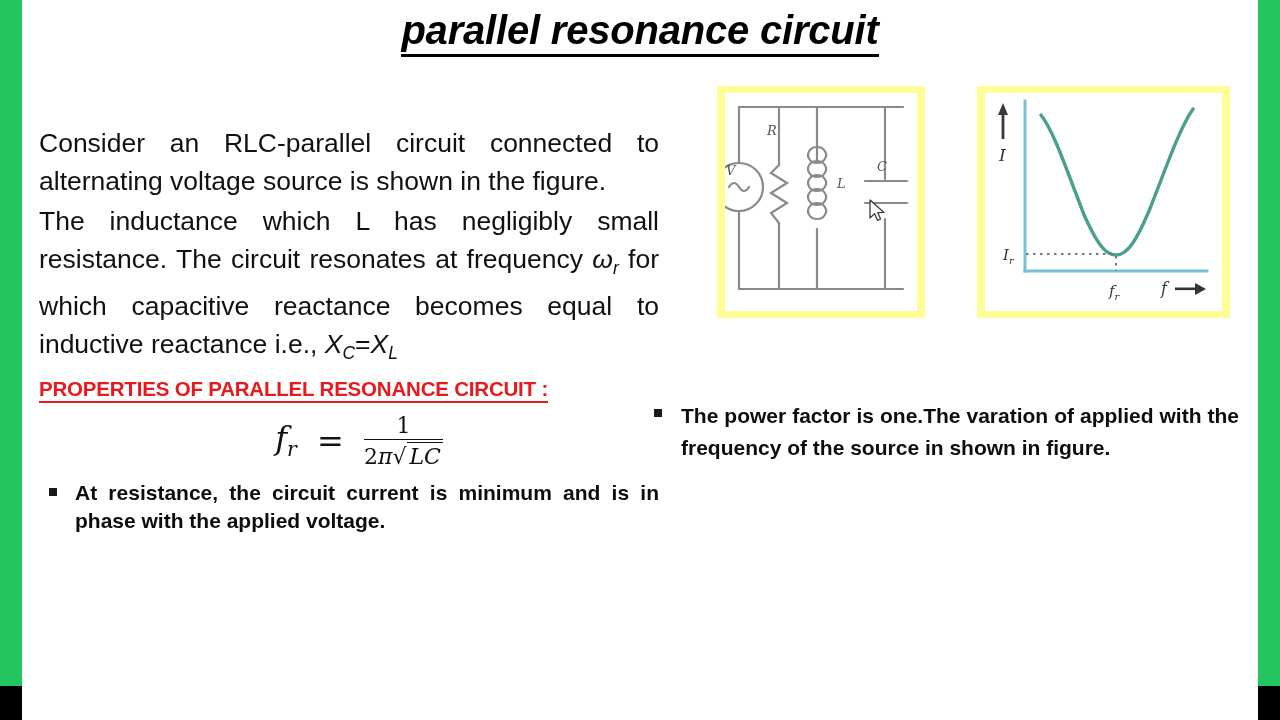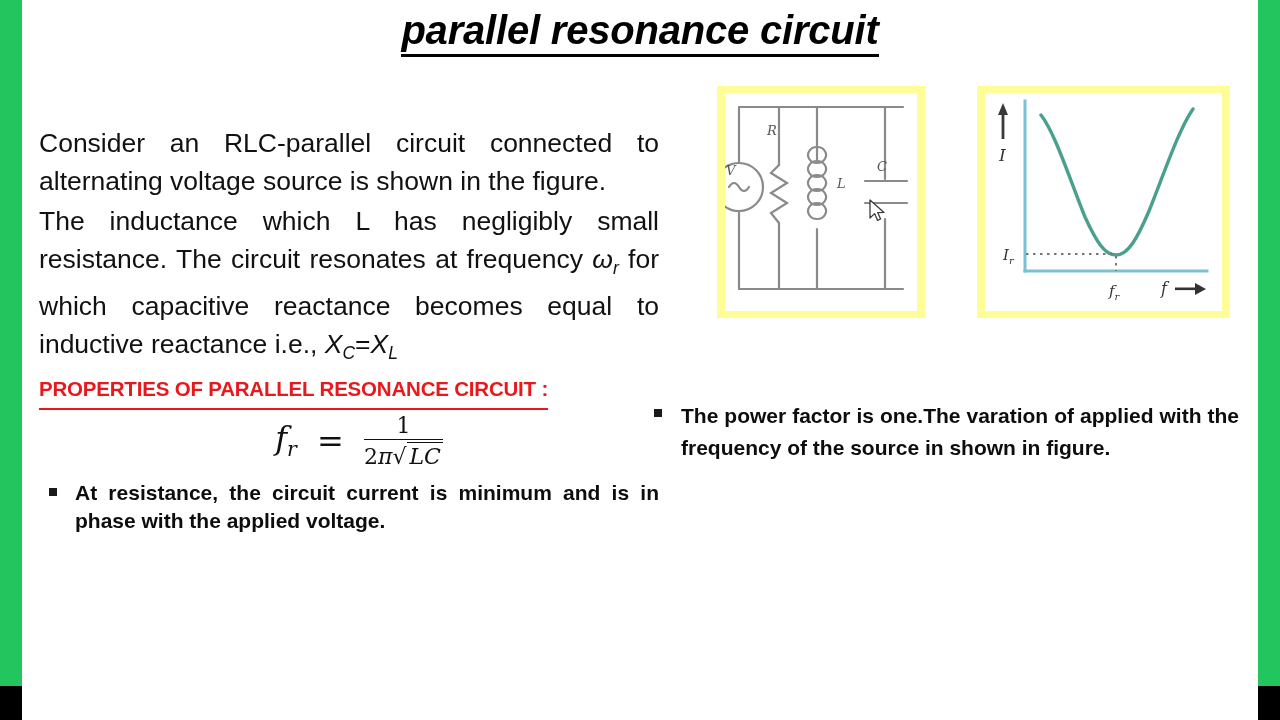--- a/index.html
+++ b/index.html
@@ -78,21 +78,21 @@
 
   #props-heading {
     margin-top: 4px;
     font-size: 20.5px;
     font-weight: bold;
     color: #e8191c;
     letter-spacing: -0.2px;
   }
   #props-heading span.u {
     border-bottom: 2px solid #e8191c;
-    padding-bottom: 8px;
+    padding-bottom: 1px;
   }
 
   ul.bullets {
     list-style: none;
     margin: 10px 0 0 0;
     padding: 0;
   }
   ul.bullets li {
     position: relative;
     padding-left: 36px;

